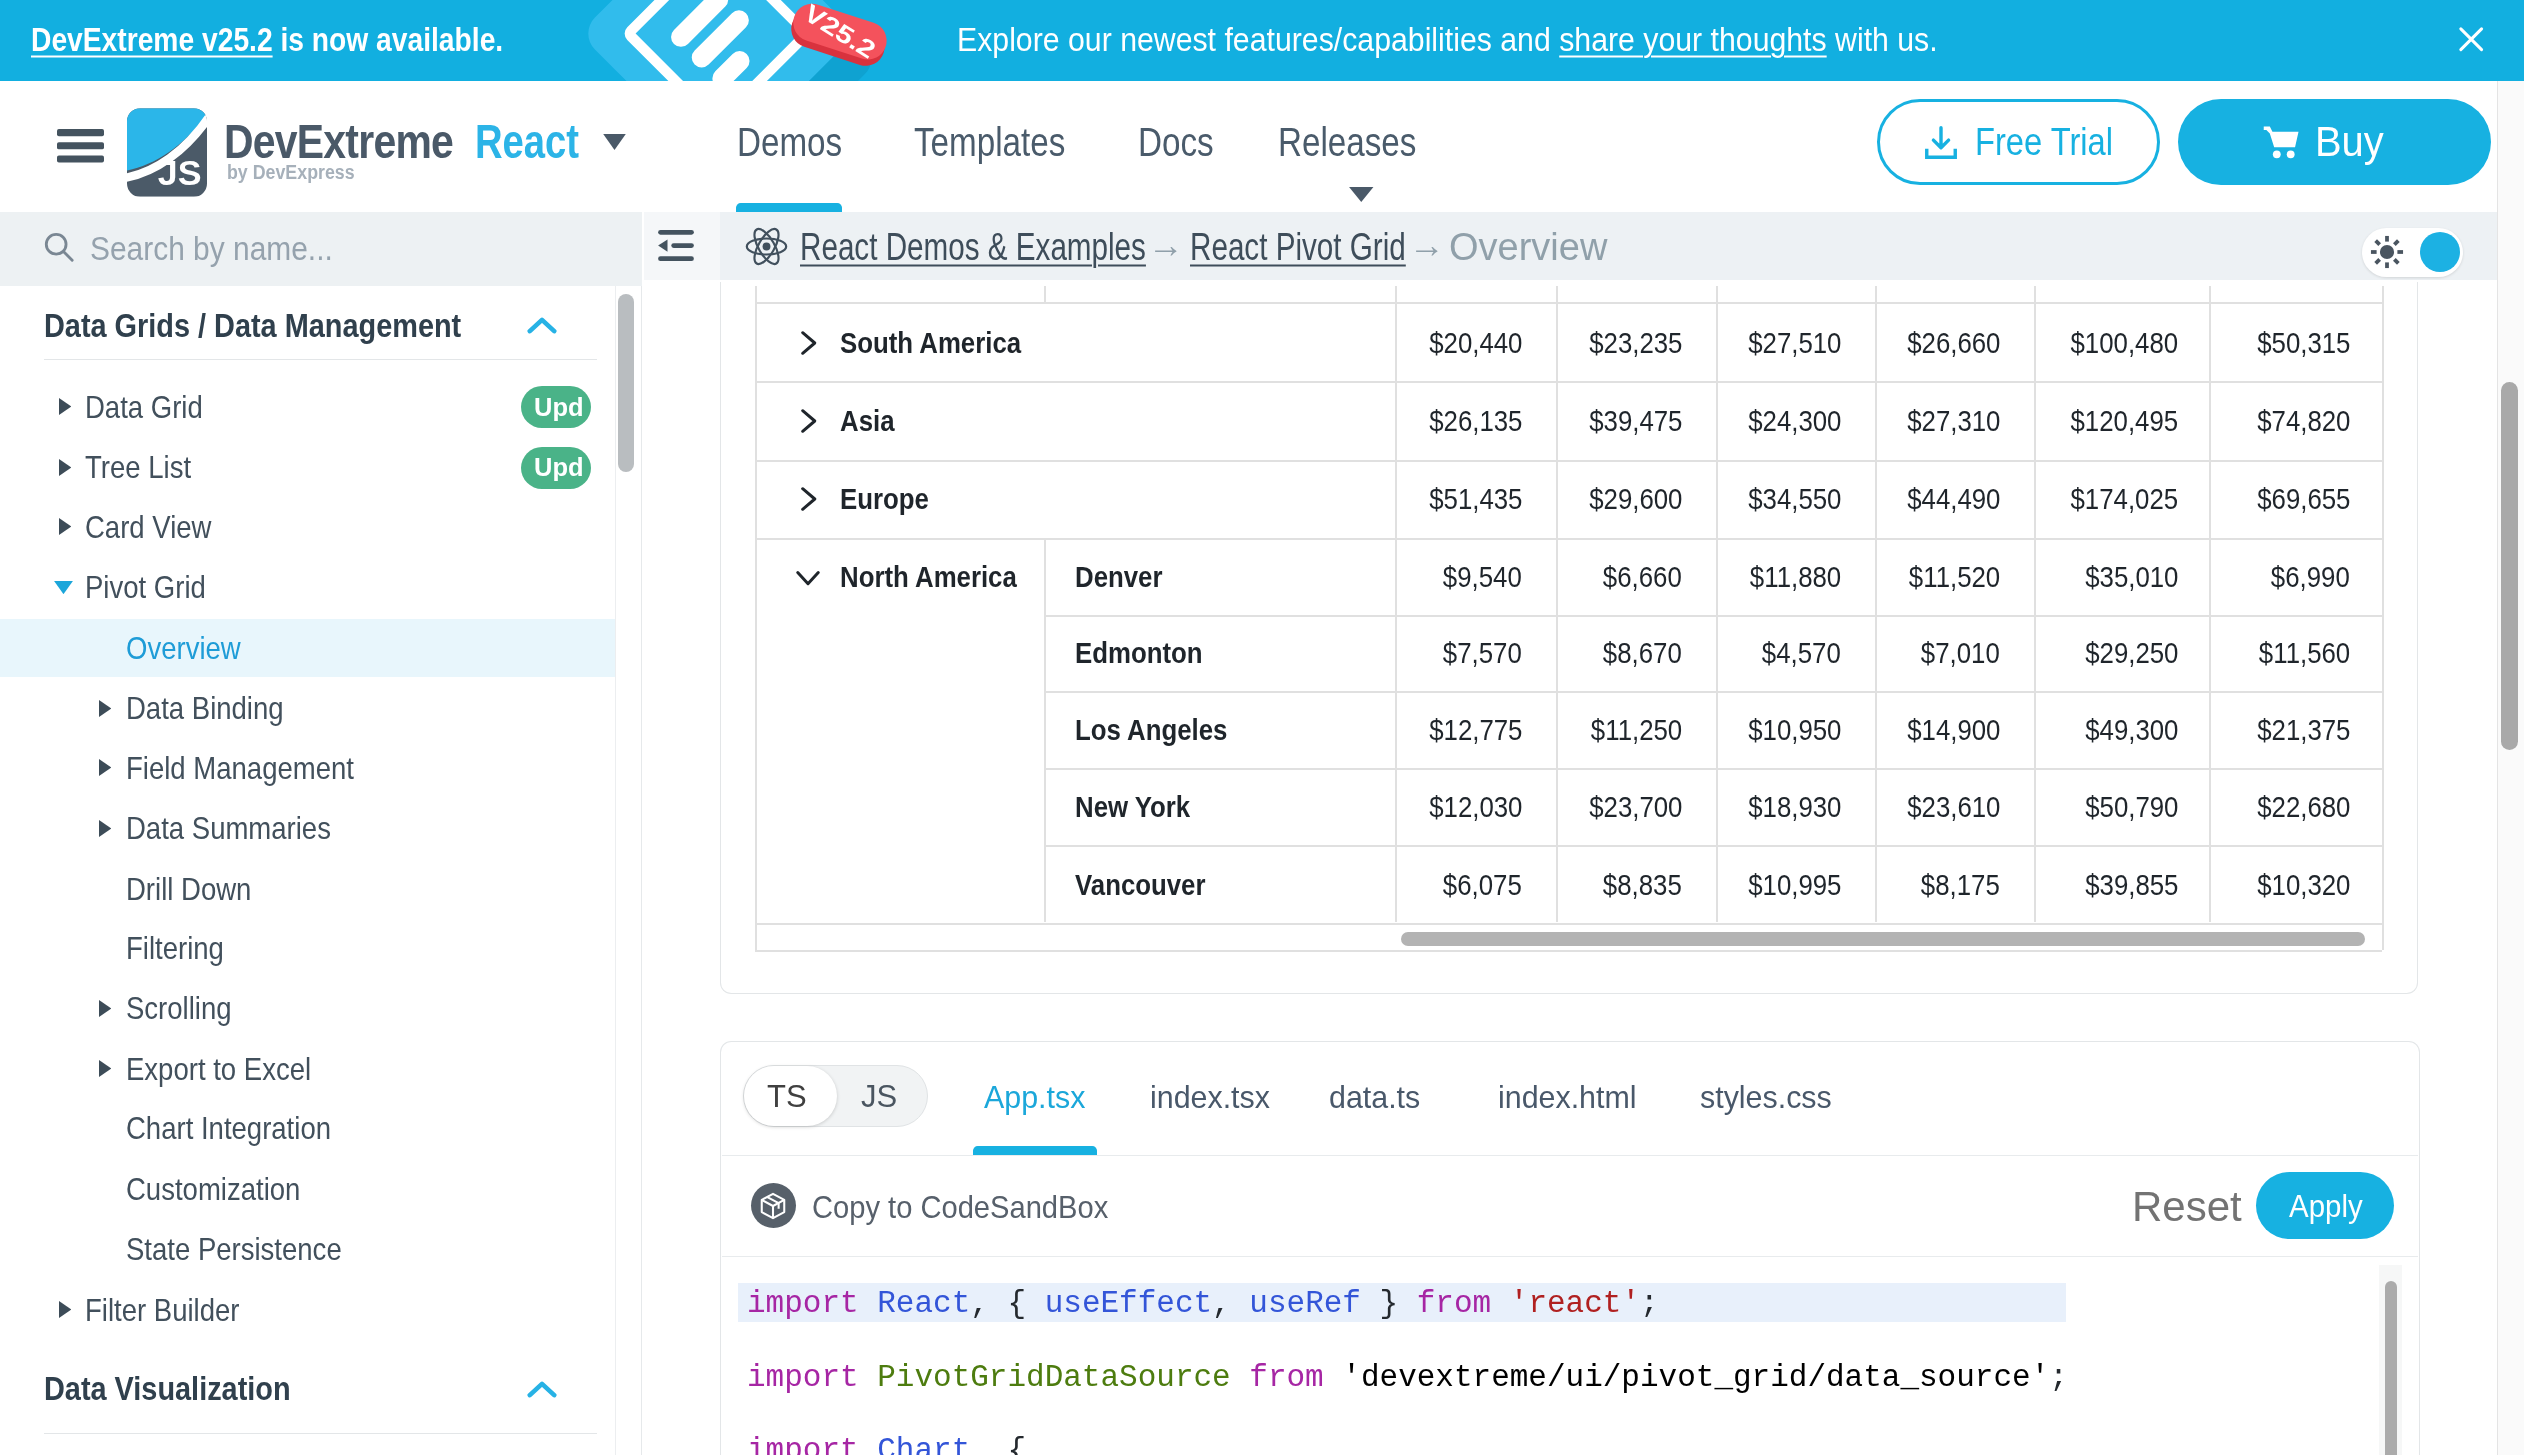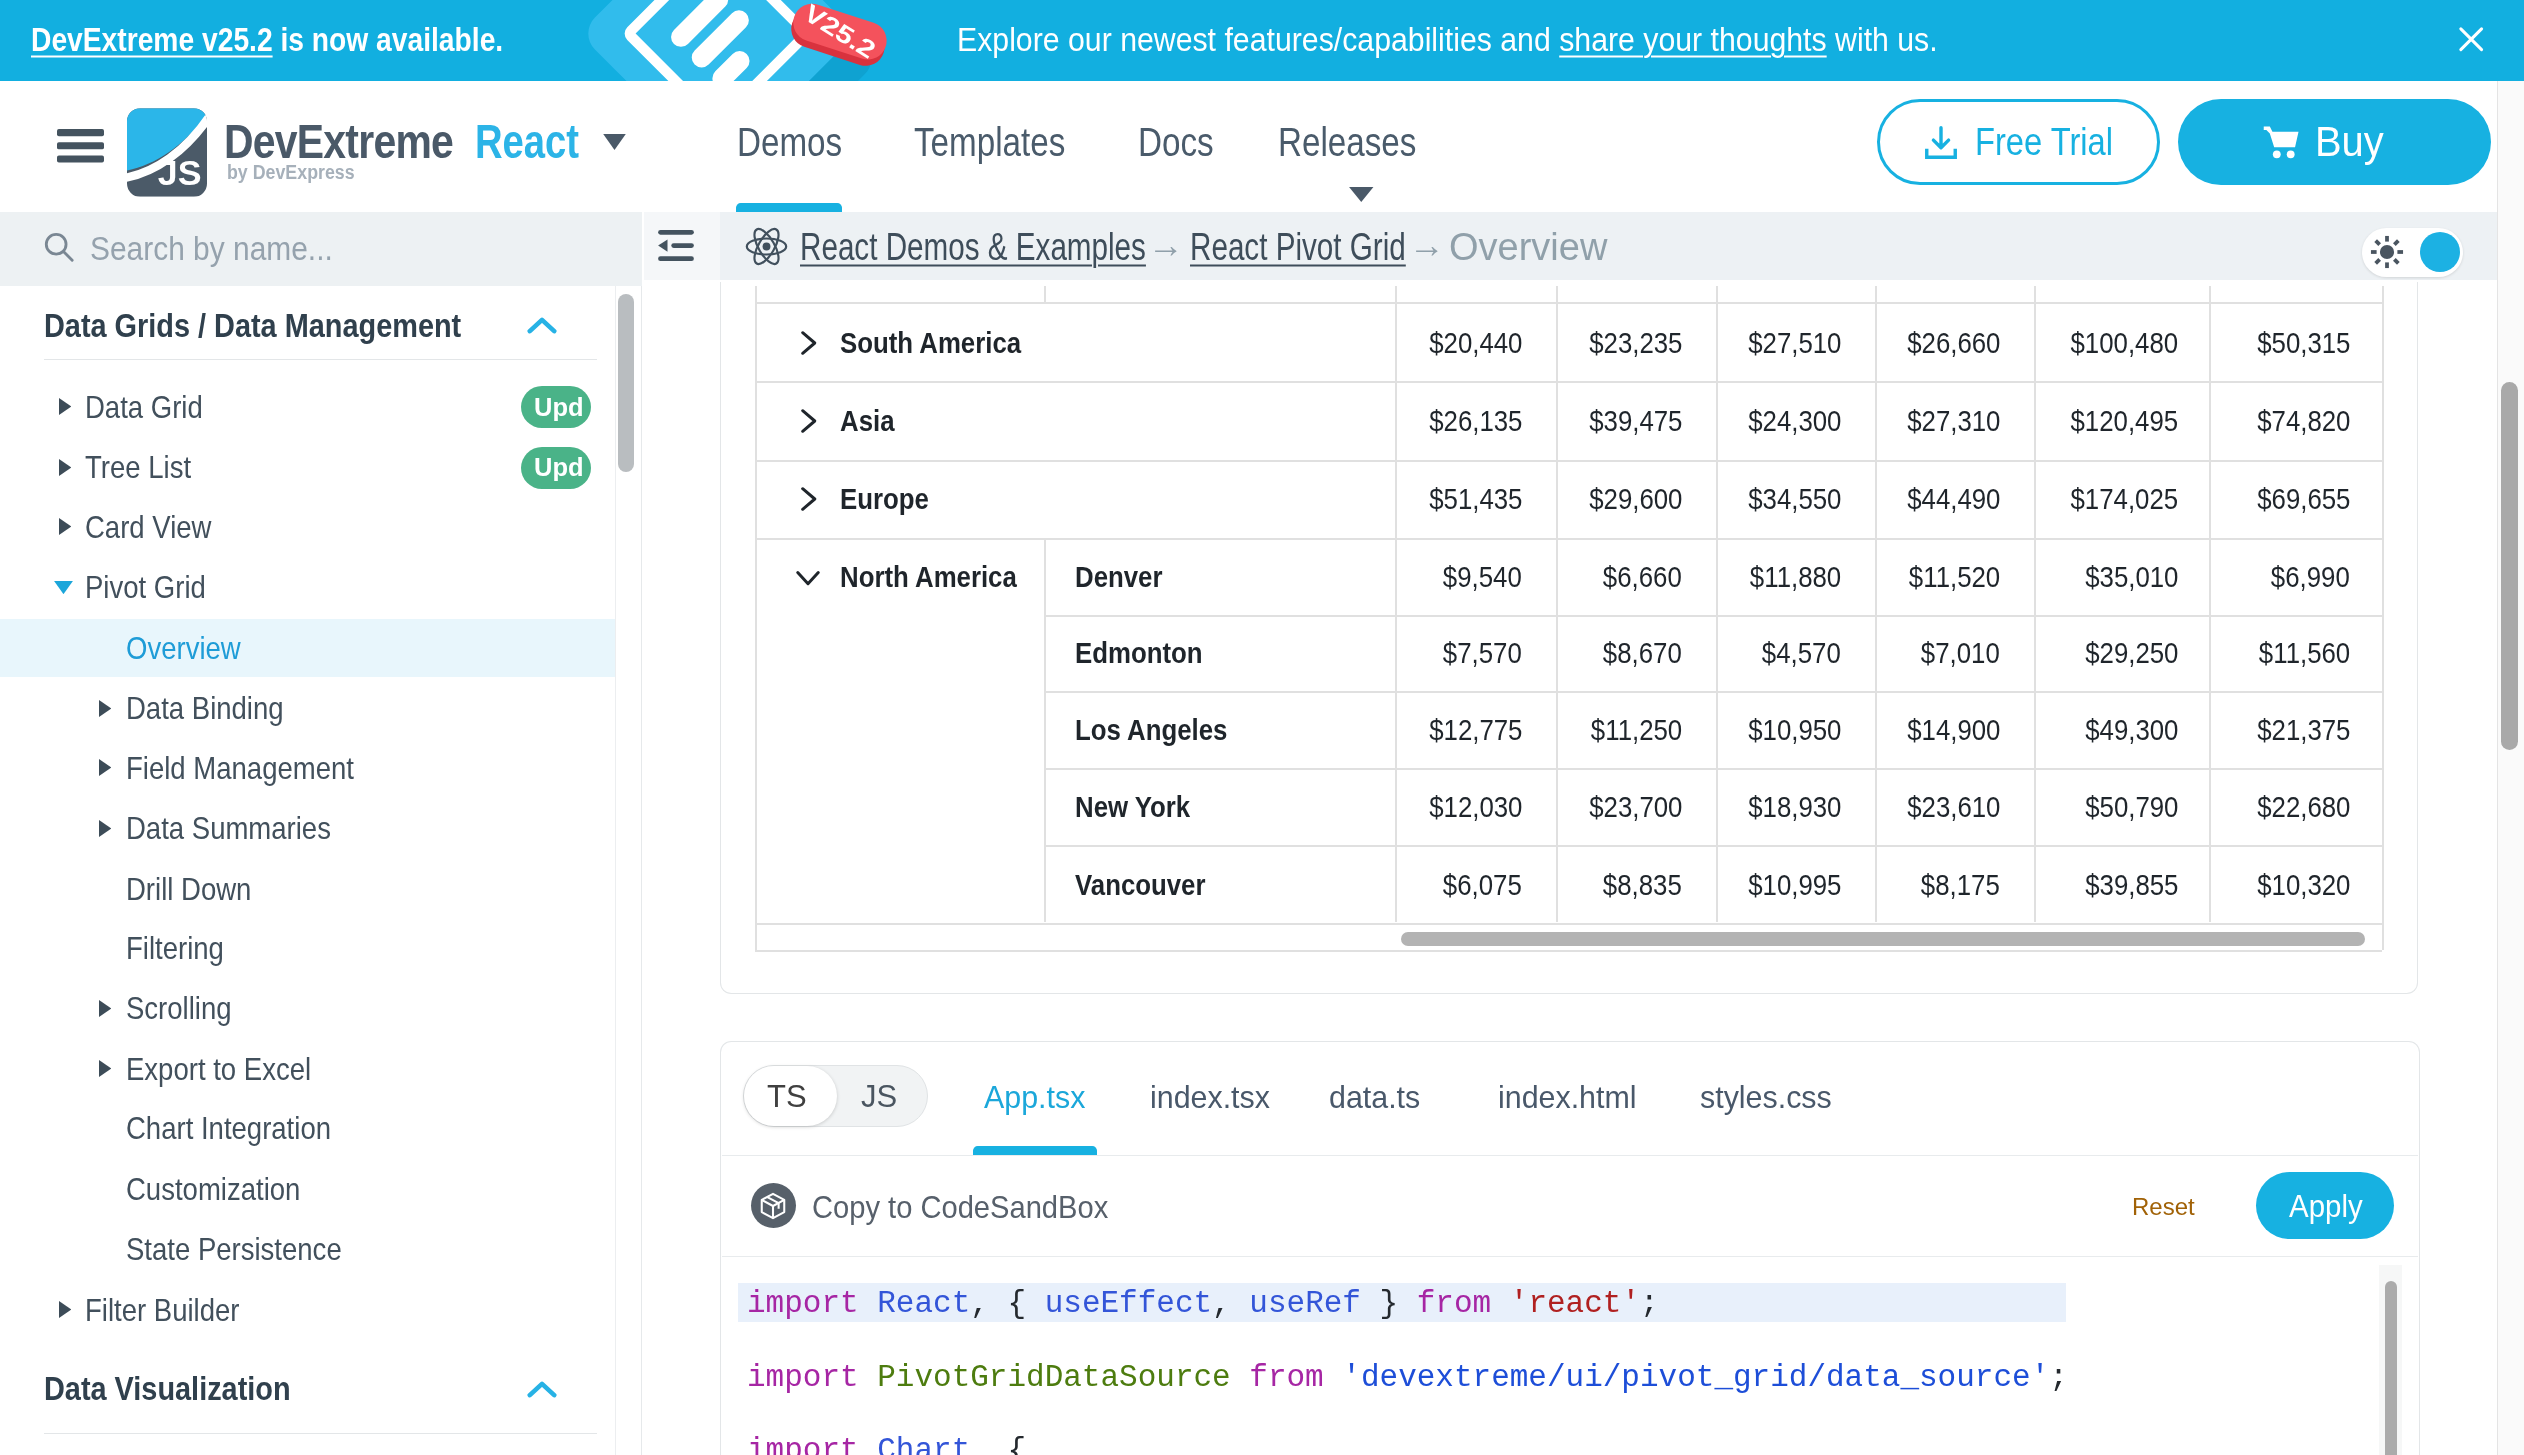--- a/index.html
+++ b/index.html
@@ -305,24 +305,24 @@
 <div class="a" style="left:722px;top:1155px;width:1696px;height:0.9px;background:#E8EBED"></div>
 <div class="a" style="left:751px;top:1183px;width:45px;height:45px;background:#57606A;border-radius:50%"></div>
 <svg class="a" style="left:758px;top:1191px" width="30" height="30" viewBox="0 0 32 32">
     <g stroke="#fff" stroke-width="2.2" fill="none" stroke-linejoin="round">
       <path d="M16 3 L28 9.5 L28 22.5 L16 29 L4 22.5 L4 9.5 Z"></path>
       <path d="M4 9.5 L16 16 L28 9.5 M16 16 L16 29"></path>
       <path d="M10 6.5 L22 13 L22 19"></path>
     </g>
   </svg>
 <div class="t" style="left:812px;top:1207px;font-size:32px;color:#57606B;--sx:.91">Copy to CodeSandBox</div>
-<div class="t" style="left:2132px;top:1207px;font-size:24px;color:#a16207">Reset</div>
+<div class="t" style="left:2132px;top:1207px;font-size:42px;color:#737373">Reset</div>
 <div class="a" style="left:2256px;top:1172px;width:138px;height:67px;background:#17B1E1;border-radius:34px"></div>
 <div class="t" style="left:2289px;top:1206px;font-size:32px;color:#fff;--sx:.92">Apply</div>
 <div class="a" style="left:722px;top:1256px;width:1696px;height:0.9px;background:#E8EBED"></div>
 <div class="a" style="left:738px;top:1283px;width:1328px;height:39px;background:#E8F0FB"></div>
 <div class="t" style="left:747px;top:1303px;font-family:'Liberation Mono',monospace;font-size:31px"><span style="color:#A626A4">import</span><span style="color:#3355D8"> React</span><span style="color:#24292E">, { </span><span style="color:#3355D8">useEffect</span><span style="color:#24292E">, </span><span style="color:#3355D8">useRef</span><span style="color:#24292E"> } </span><span style="color:#A626A4">from</span><span style="color:#B02020"> 'react'</span><span style="color:#24292E">;</span></div>
-<div class="t" style="left:747px;top:1377px;font-family:'Liberation Mono',monospace;font-size:31px"><span style="color:#A626A4">import</span><span style="color:#4d7c0f"> PivotGridDataSource</span> <span style="color:#A626A4">from</span><span style="color:#1d4ed8"> 'devextreme/ui/pivot_grid/data_source'</span><span style="color:#24292E">;</span></div>
+<div class="t" style="left:747px;top:1377px;font-family:'Liberation Mono',monospace;font-size:31px"><span style="color:#A626A4">import</span><span style="color:#4d7c0f"> PivotGridDataSource</span> <span style="color:#A626A4">from</span><span style="color:#000000"> 'devextreme/ui/pivot_grid/data_source'</span><span style="color:#24292E">;</span></div>
 <div class="t" style="left:747px;top:1450px;font-family:'Liberation Mono',monospace;font-size:31px"><span style="color:#A626A4">import</span><span style="color:#3355D8"> Chart</span><span style="color:#24292E">, {</span></div>
 <div class="a" style="left:2379px;top:1265px;width:23px;height:191px;background:#F6F7F7"></div>
 <div class="a" style="left:2385px;top:1281px;width:12.3px;height:175px;background:#ABABAB;border-radius:6.6px 6.6px 0 0"></div>
 <div class="a" style="left:2497px;top:81px;width:27px;height:1375px;background:#FAFAFA;border-left:0.9px solid #E4E4E4;box-sizing:border-box"></div>
 <div class="a" style="left:2501px;top:382px;width:17px;height:368px;background:#A9A9A9;border-radius:8.5px"></div>
 
 </body></html>

